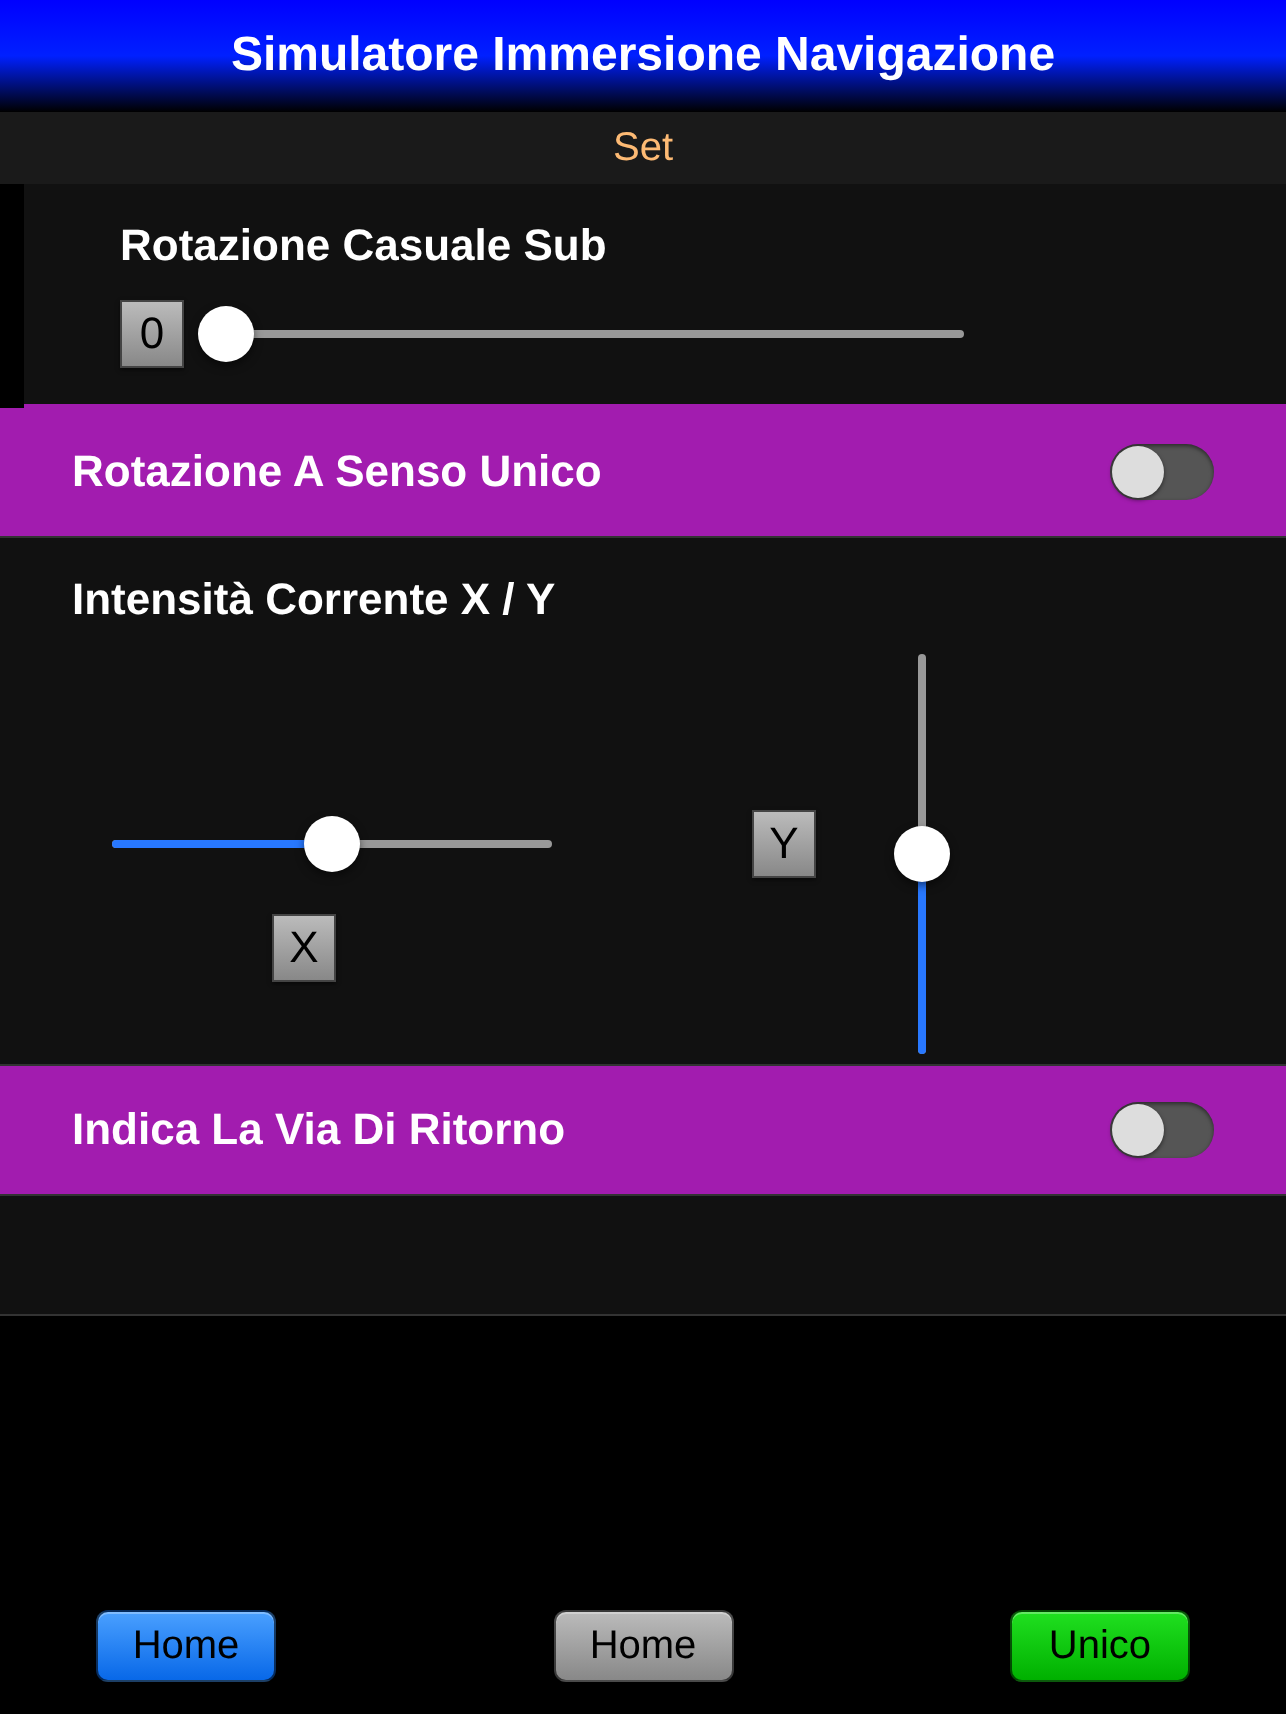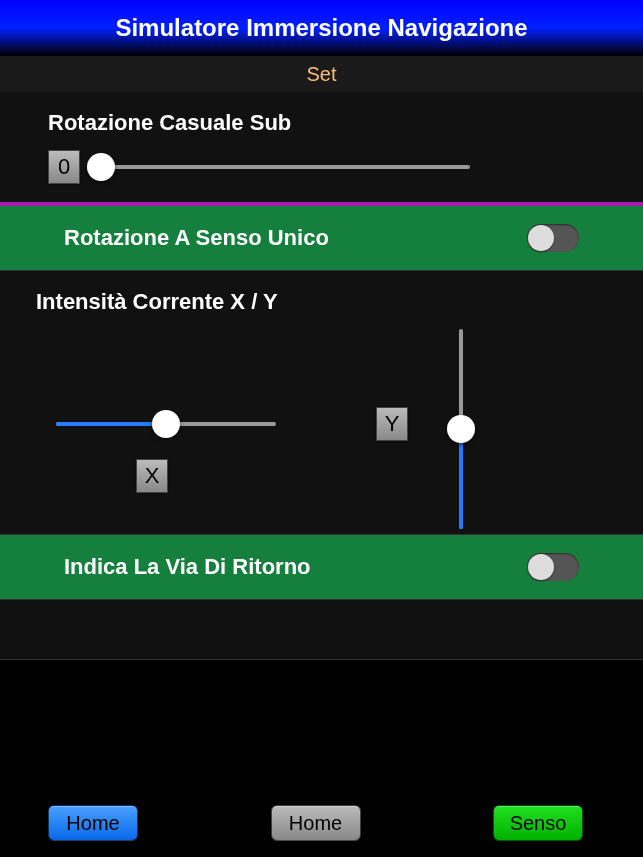--- a/index.html
+++ b/index.html
@@ -28,22 +28,23 @@
       align-items: center;
       justify-content: center;
       color: #fdba74;
       font-size: 20px;
     }
     .content {
       padding: 0;
     }
     .section {
       padding: 18px 48px 18px 48px;
-      border-bottom: 4px solid #a21caf;
+      border-bottom: 2px solid #a21caf;
       background: #111;
+      margin-left: 12px;
     }
     .section-label {
       color: #fff;
       font-size: 22px;
       font-weight: bold;
       margin-bottom: 14px;
     }
     .row {
       display: flex;
       align-items: center;
@@ -193,21 +194,21 @@
     }
     .empty-section {
       height: 60px;
       border-bottom: 1px solid #333;
       background: #111;
     }
     .bottom-bar {
       position: absolute;
       bottom: 0;
       left: 0;
-      right: 12px;
+      right: 0;
       height: 68px;
       background: #000;
       display: flex;
       align-items: center;
       justify-content: space-between;
       padding: 0 48px;
     }
     .btn {
       width: 90px;
       height: 36px;
@@ -218,23 +219,23 @@
       display: flex;
       align-items: center;
       justify-content: center;
       box-shadow: 0 2px 3px rgba(0,0,0,0.5), inset 0 1px 0 rgba(255,255,255,0.3);
       cursor: pointer;
     }
     .btn-home { background: linear-gradient(to bottom, #4aa0ff 0%, #0868e8 100%); }
     .btn-help { background: linear-gradient(to bottom, #bbb 0%, #888 100%); }
     .btn-dive { background: linear-gradient(to bottom, #20e020 0%, #00b000 100%); }
     .section-row-only {
-      padding: 18px 64px;
+      padding: 18px 36px;
       border-bottom: 1px solid #333;
-      background: #15803d;
+      background: #a21caf;
     }
   </style>
 </head>
 <body>
 
 <div class="title-bar">
   <span>Simulatore Immersione Navigazione</span>
 </div>
 <div class="subtitle">
   <span>Set</span>
@@ -297,14 +298,14 @@
     </div>
   </div>
 
   <div class="empty-section"></div>
 
 </div>
 
 <div class="bottom-bar">
   <div class="btn btn-home">Home</div>
   <div class="btn btn-help">Home</div>
-  <div class="btn btn-dive">Senso</div>
+  <div class="btn btn-dive">Unico</div>
 </div>
 
 </body></html>

